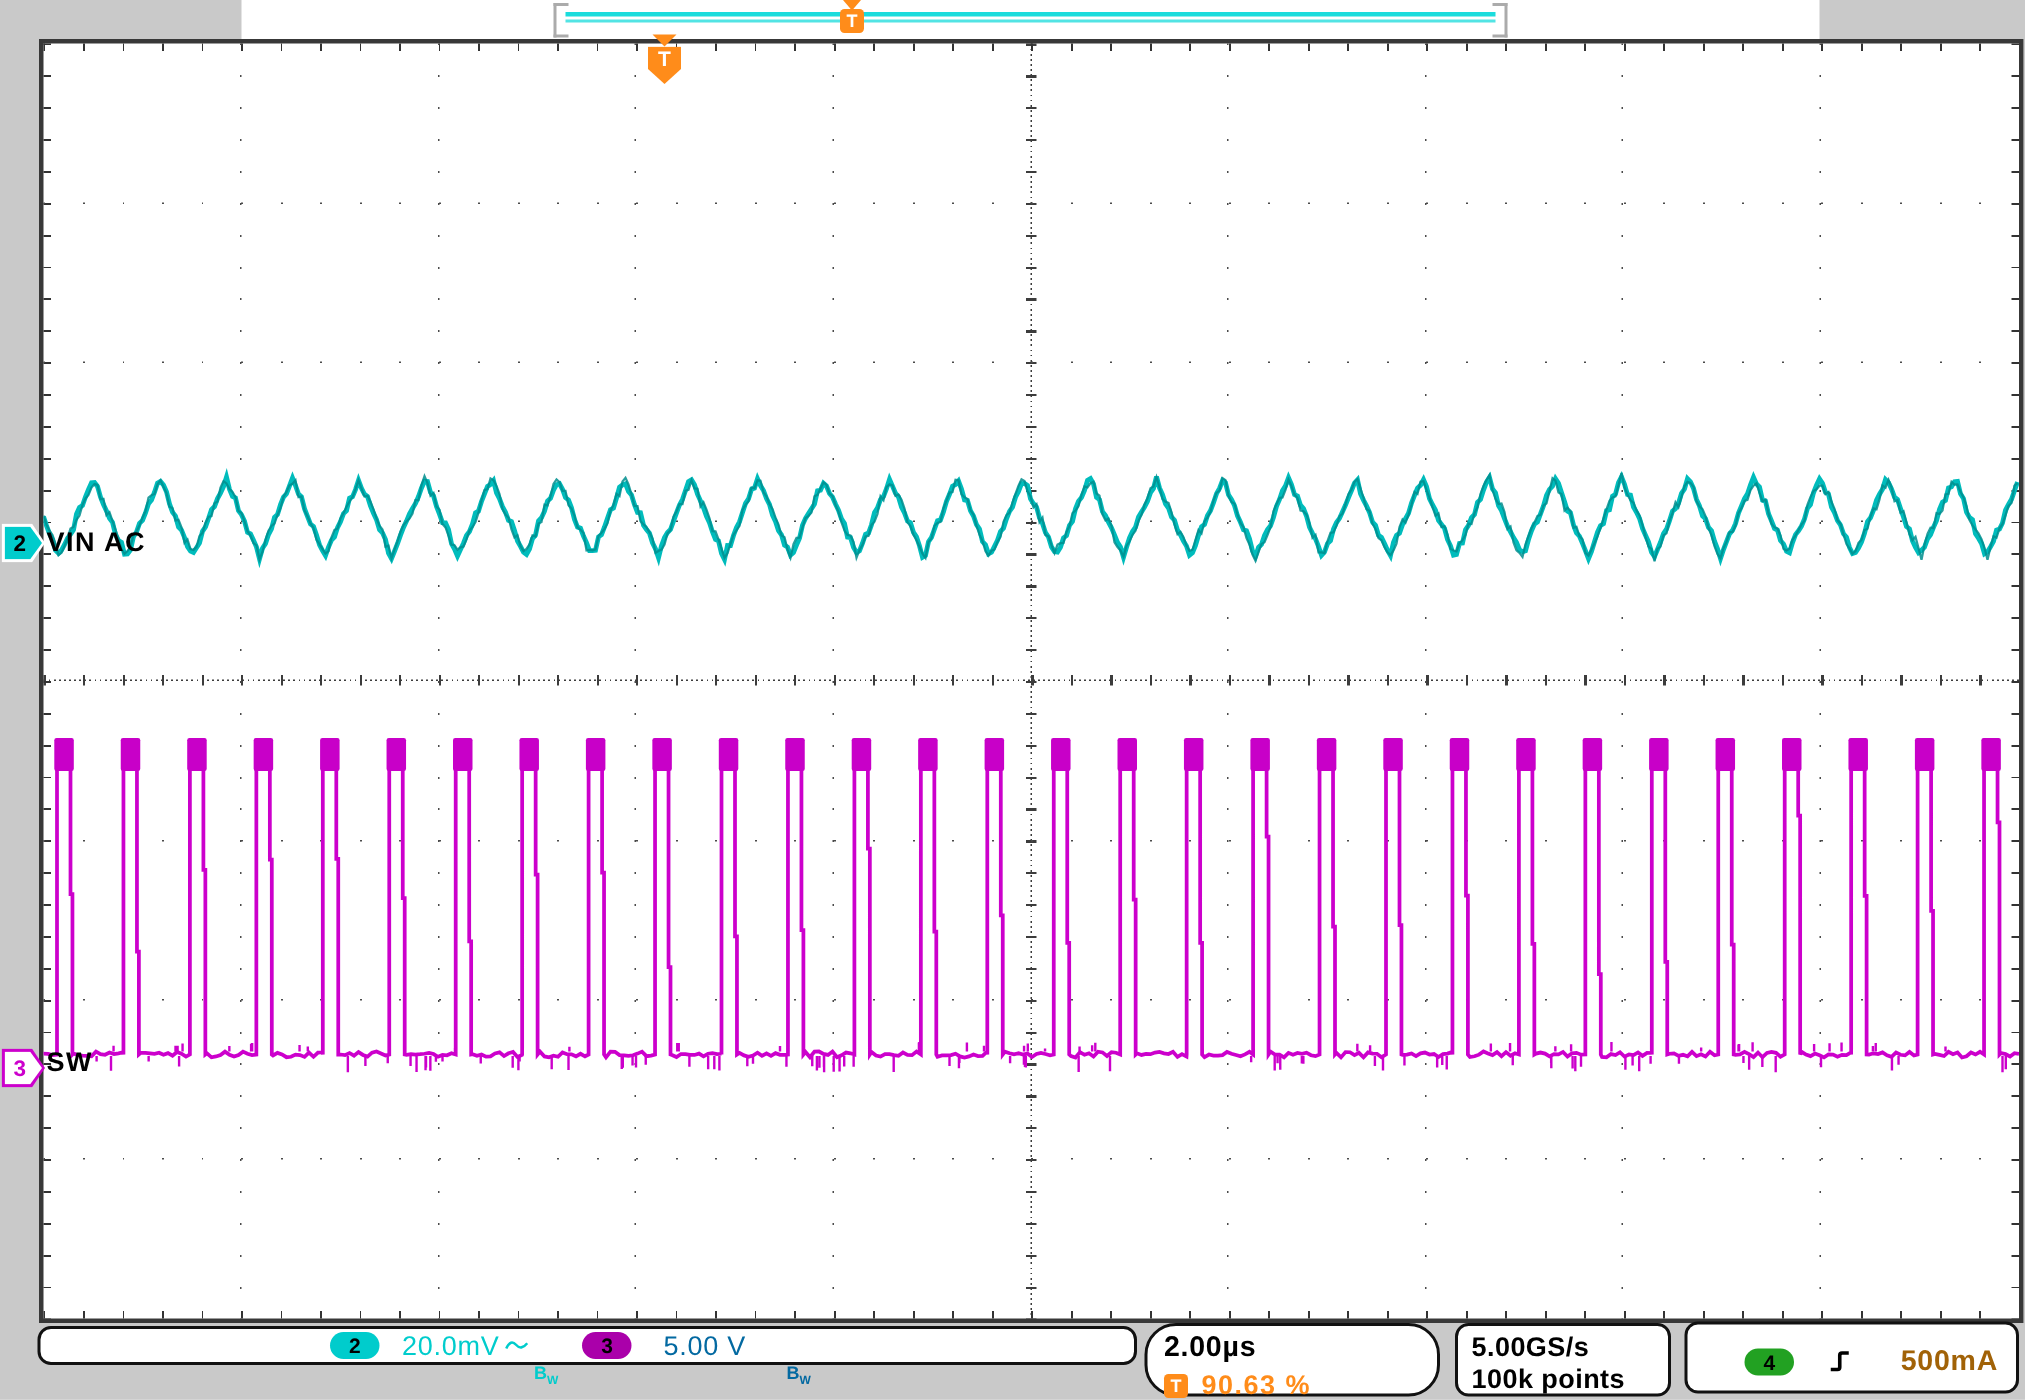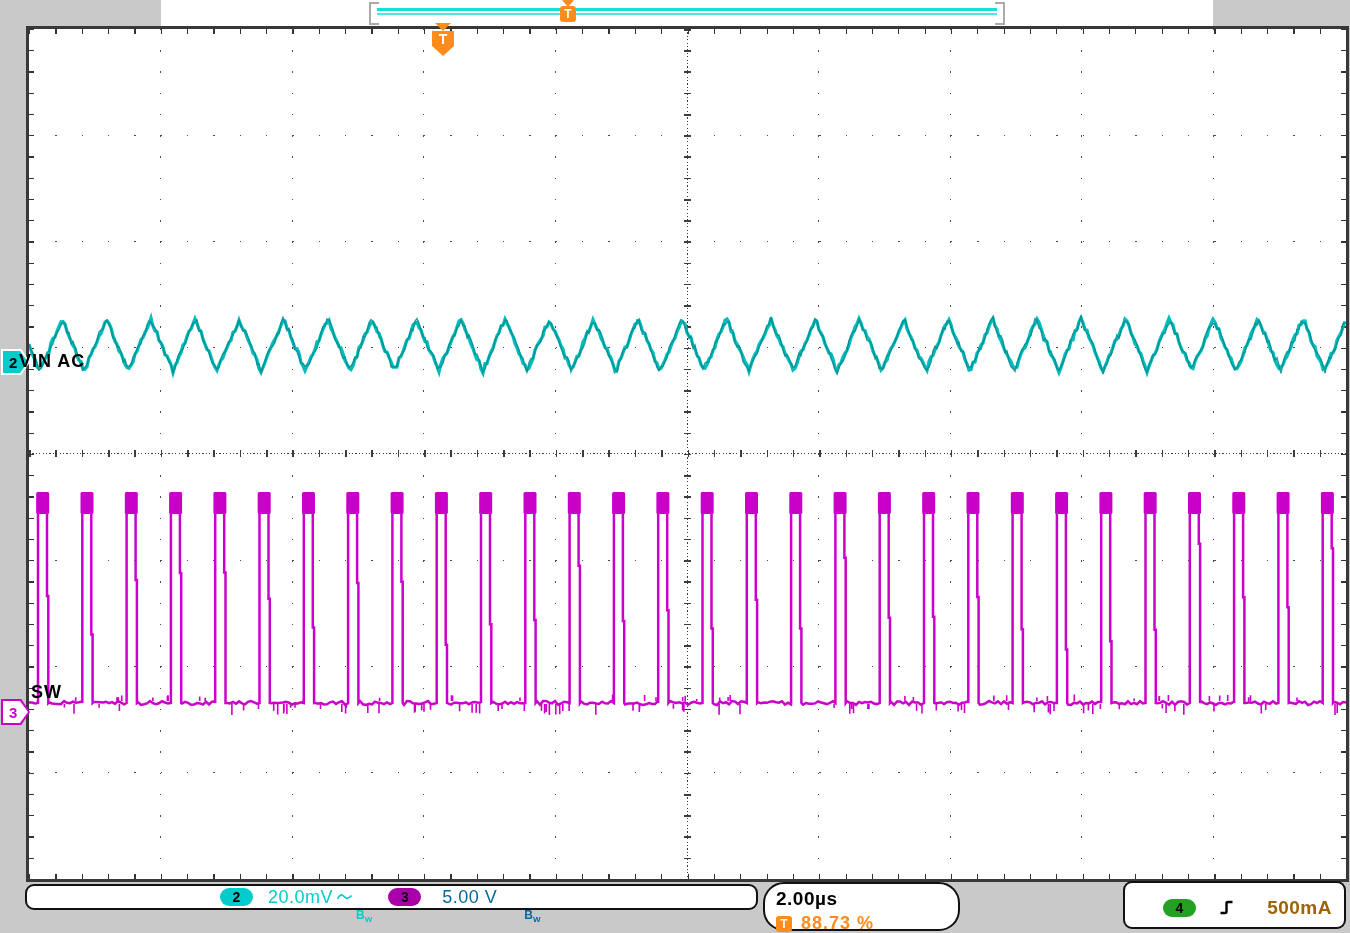--- a/index.html
+++ b/index.html
@@ -62,22 +62,22 @@
     clip-path:polygon(0 0,68% 0,100% 50%,68% 100%,0 100%);
     display:flex;align-items:center;padding-left:6px;font-size:15px;font-weight:bold;}
   #tag2{left:1px;top:349px;}
   #tag2 .t-bg{background:#FFFFFF;}
   #tag2 .t-fg{background:#00CCCC;color:#000;}
   #tag3{left:1px;top:699px;}
   #tag3 .t-bg{background:#CC00CC;}
   #tag3 .t-fg{background:#FFFFFF;color:#CC00CC;}
 
   .wave-label{font-size:18px;font-weight:bold;color:#000;letter-spacing:1px;}
-  #lbl-vin{left:19px;top:351px;}
-  #lbl-sw{left:31px;top:682px;}
+  #lbl-vin{left:31px;top:351px;}
+  #lbl-sw{left:31px;top:698px;}
 
   
   .rbox{background:#FFFFFF;border:2px solid #111;border-radius:9px;box-sizing:border-box;}
   #box-ch{left:25px;top:884px;width:733px;height:26px;display:flex;align-items:center;
           padding-left:193px;}
   .pill{width:33px;height:18px;border-radius:9px;display:flex;align-items:center;justify-content:center;
         font-size:14px;font-weight:bold;color:#000;flex:none;}
   .pill.c2{background:#00CCCC;}
   .pill.c3{background:#AA00AA;}
   .pill.c4{background:#22A122;}
@@ -208,24 +208,28 @@
     <span class="bw c2t" style="margin-left:3px;"><span>B</span><sub>W</sub></span>
     <span class="pill c3" style="margin-left:16px;">3</span>
     <span class="rtext c3t" style="margin-left:21px;">5.00 V</span>
     <span class="bw c3t" style="margin-left:27px;"><span>B</span><sub>W</sub></span>
   </div>
 
   <div class="abs rbox" id="box-horiz">
     <div id="time-div">2.00µs</div>
     <div id="horiz-line2">
       <span class="tchip">T</span>
-      <span id="trig-pos">88.73 %</span>
+      <span id="trig-pos">90.63 %</span>
     </div>
   </div>
 
+  <div class="abs rbox" id="box-acq">
+    <div class="acq-line">5.00GS/s</div>
+    <div class="acq-line">100k points</div>
+  </div>
 
   <div class="abs rbox" id="box-trig">
     <span class="pill c4">4</span>
     <svg id="edge-icon" width="17" height="17" viewBox="0 0 17 17">
       <path d="M2.5 14 H7 Q8.5 14 8.5 12.5 V4.5 Q8.5 3 10 3 H14.5" stroke="#000" stroke-width="2.4" fill="none"></path>
     </svg>
     <span id="trig-level">500mA</span>
   </div>
 
 </div>

